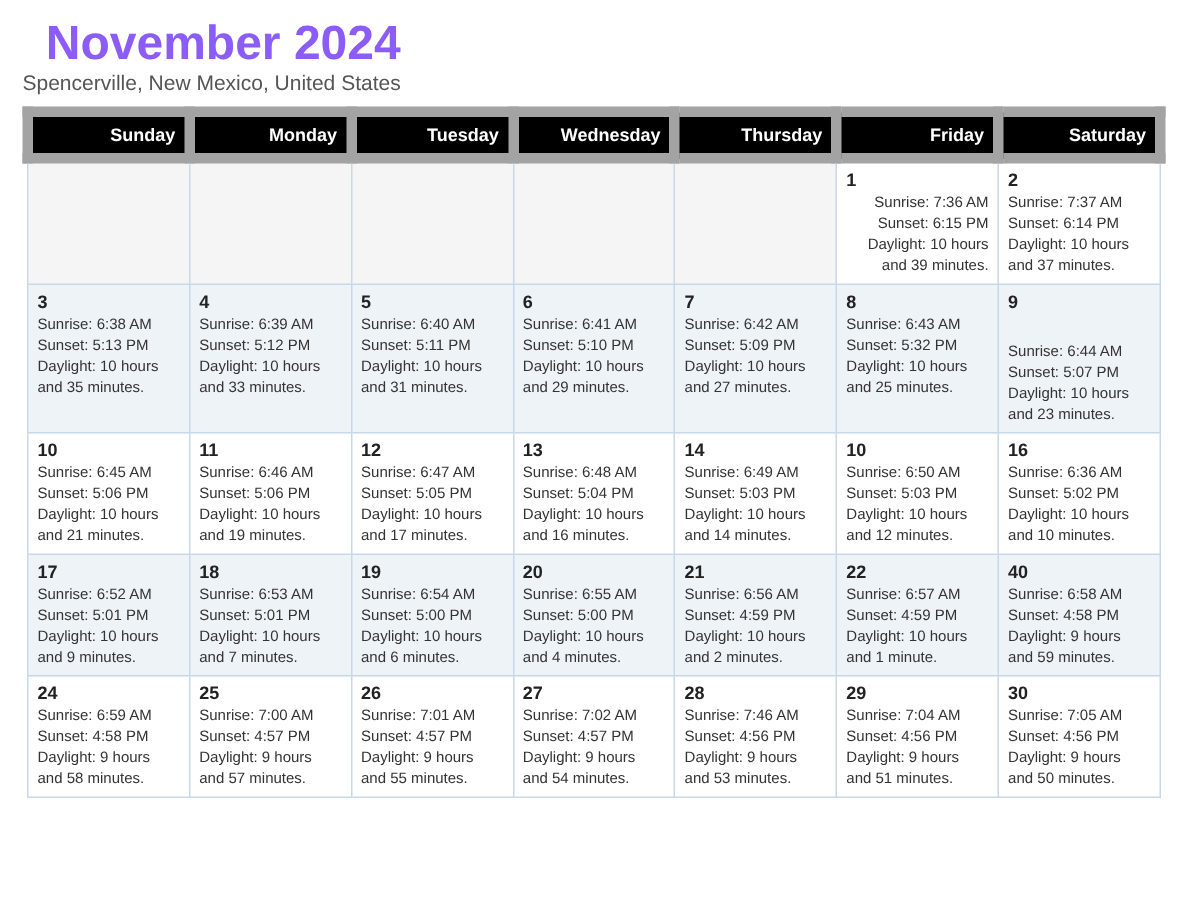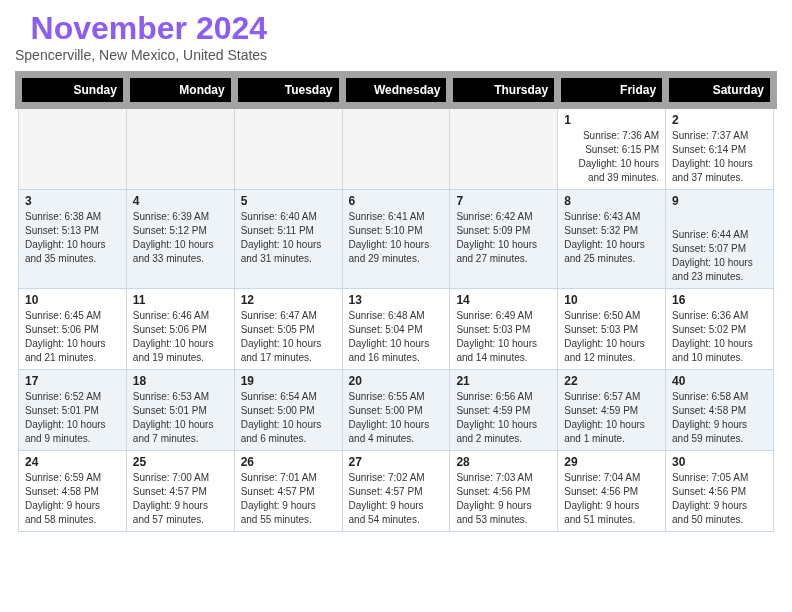--- a/index.html
+++ b/index.html
@@ -311,21 +311,21 @@
           </td>
           <td>
             <div class="day-num">27</div>
             <div class="day-info" style="white-space: pre-line;">Sunrise: 7:02 AM
 Sunset: 4:57 PM
 Daylight: 9 hours
 and 54 minutes.</div>
           </td>
           <td>
             <div class="day-num">28</div>
-            <div class="day-info" style="white-space: pre-line;">Sunrise: 7:03 AM
+            <div class="day-info" style="white-space: pre-line;">Sunrise: 7:46 AM
 Sunset: 4:56 PM
 Daylight: 9 hours
 and 53 minutes.</div>
           </td>
           <td>
             <div class="day-num">29</div>
             <div class="day-info" style="white-space: pre-line;">Sunrise: 7:04 AM
 Sunset: 4:56 PM
 Daylight: 9 hours
 and 51 minutes.</div>

